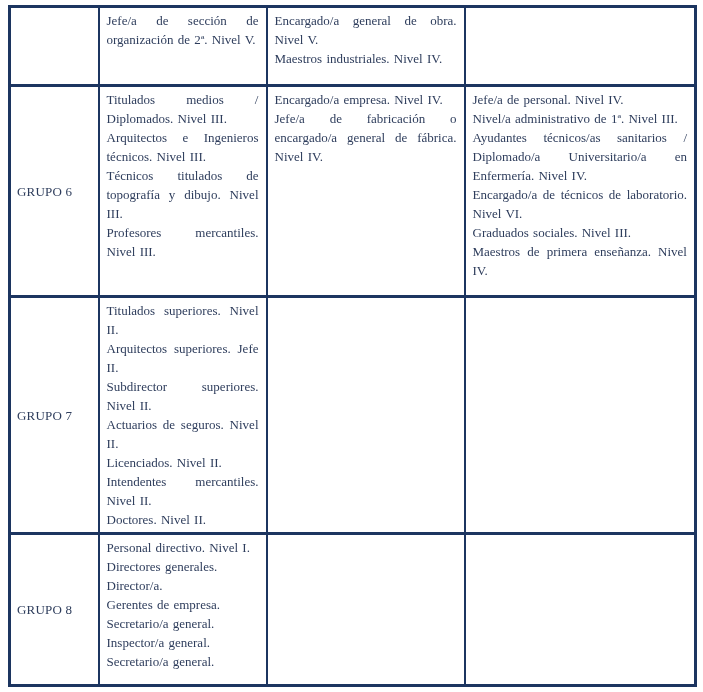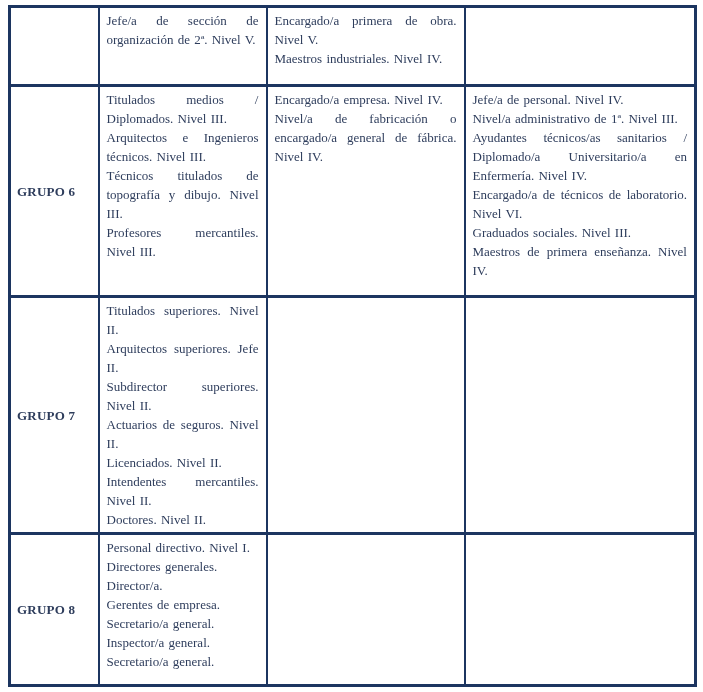--- a/index.html
+++ b/index.html
@@ -39,21 +39,21 @@
   td{
     border:3px solid var(--border);
     border-left-width:2px;
     border-right-width:2px;
     vertical-align:top;
     padding:3px 7px 3px 7px;
     overflow:hidden;
   }
   td.gcell{
     vertical-align:middle;
-    font-weight:bold;
+    font-weight:normal;
     padding-left:6px;
     letter-spacing:0.2px;
   }
   tr.r0{height:79px;}
   tr.r1{height:211px;}
   tr.r2{height:234px;}
   tr.r3{height:152px;}
   p.entry{
     margin:0;
     text-align:justify;
@@ -75,39 +75,39 @@
 
     <tbody>
         <tr class="r0">
       <td class="gcell">
         <span></span>
       </td>
       <td>
         <p class="entry">Jefe/a de sección de organización de 2ª. Nivel V.</p>
       </td>
       <td>
-        <p class="entry">Encargado/a primera de obra. Nivel V.</p>
+        <p class="entry">Encargado/a general de obra. Nivel V.</p>
         <p class="entry">Maestros industriales. Nivel IV.</p>
       </td>
       <td></td>
     </tr>
 
     <tr class="r1">
       <td class="gcell">
         <span>GRUPO 6</span>
       </td>
       <td>
         <p class="entry">Titulados medios / Diplomados. Nivel III.</p>
         <p class="entry">Arquitectos e Ingenieros técnicos. Nivel III.</p>
         <p class="entry">Técnicos titulados de topografía y dibujo. Nivel III.</p>
         <p class="entry">Profesores mercantiles. Nivel III.</p>
       </td>
       <td>
         <p class="entry">Encargado/a empresa. Nivel IV.</p>
-        <p class="entry">Nivel/a de fabricación o encargado/a general de fábrica. Nivel IV.</p>
+        <p class="entry">Jefe/a de fabricación o encargado/a general de fábrica. Nivel IV.</p>
       </td>
       <td>
         <p class="entry">Jefe/a de personal. Nivel IV.</p>
         <p class="entry">Nivel/a administrativo de 1ª. Nivel III.</p>
         <p class="entry">Ayudantes técnicos/as sanitarios / Diplomado/a Universitario/a en Enfermería. Nivel IV.</p>
         <p class="entry">Encargado/a de técnicos de laboratorio. Nivel VI.</p>
         <p class="entry">Graduados sociales. Nivel III.</p>
         <p class="entry">Maestros de primera enseñanza. Nivel IV.</p>
       </td>
     </tr>

